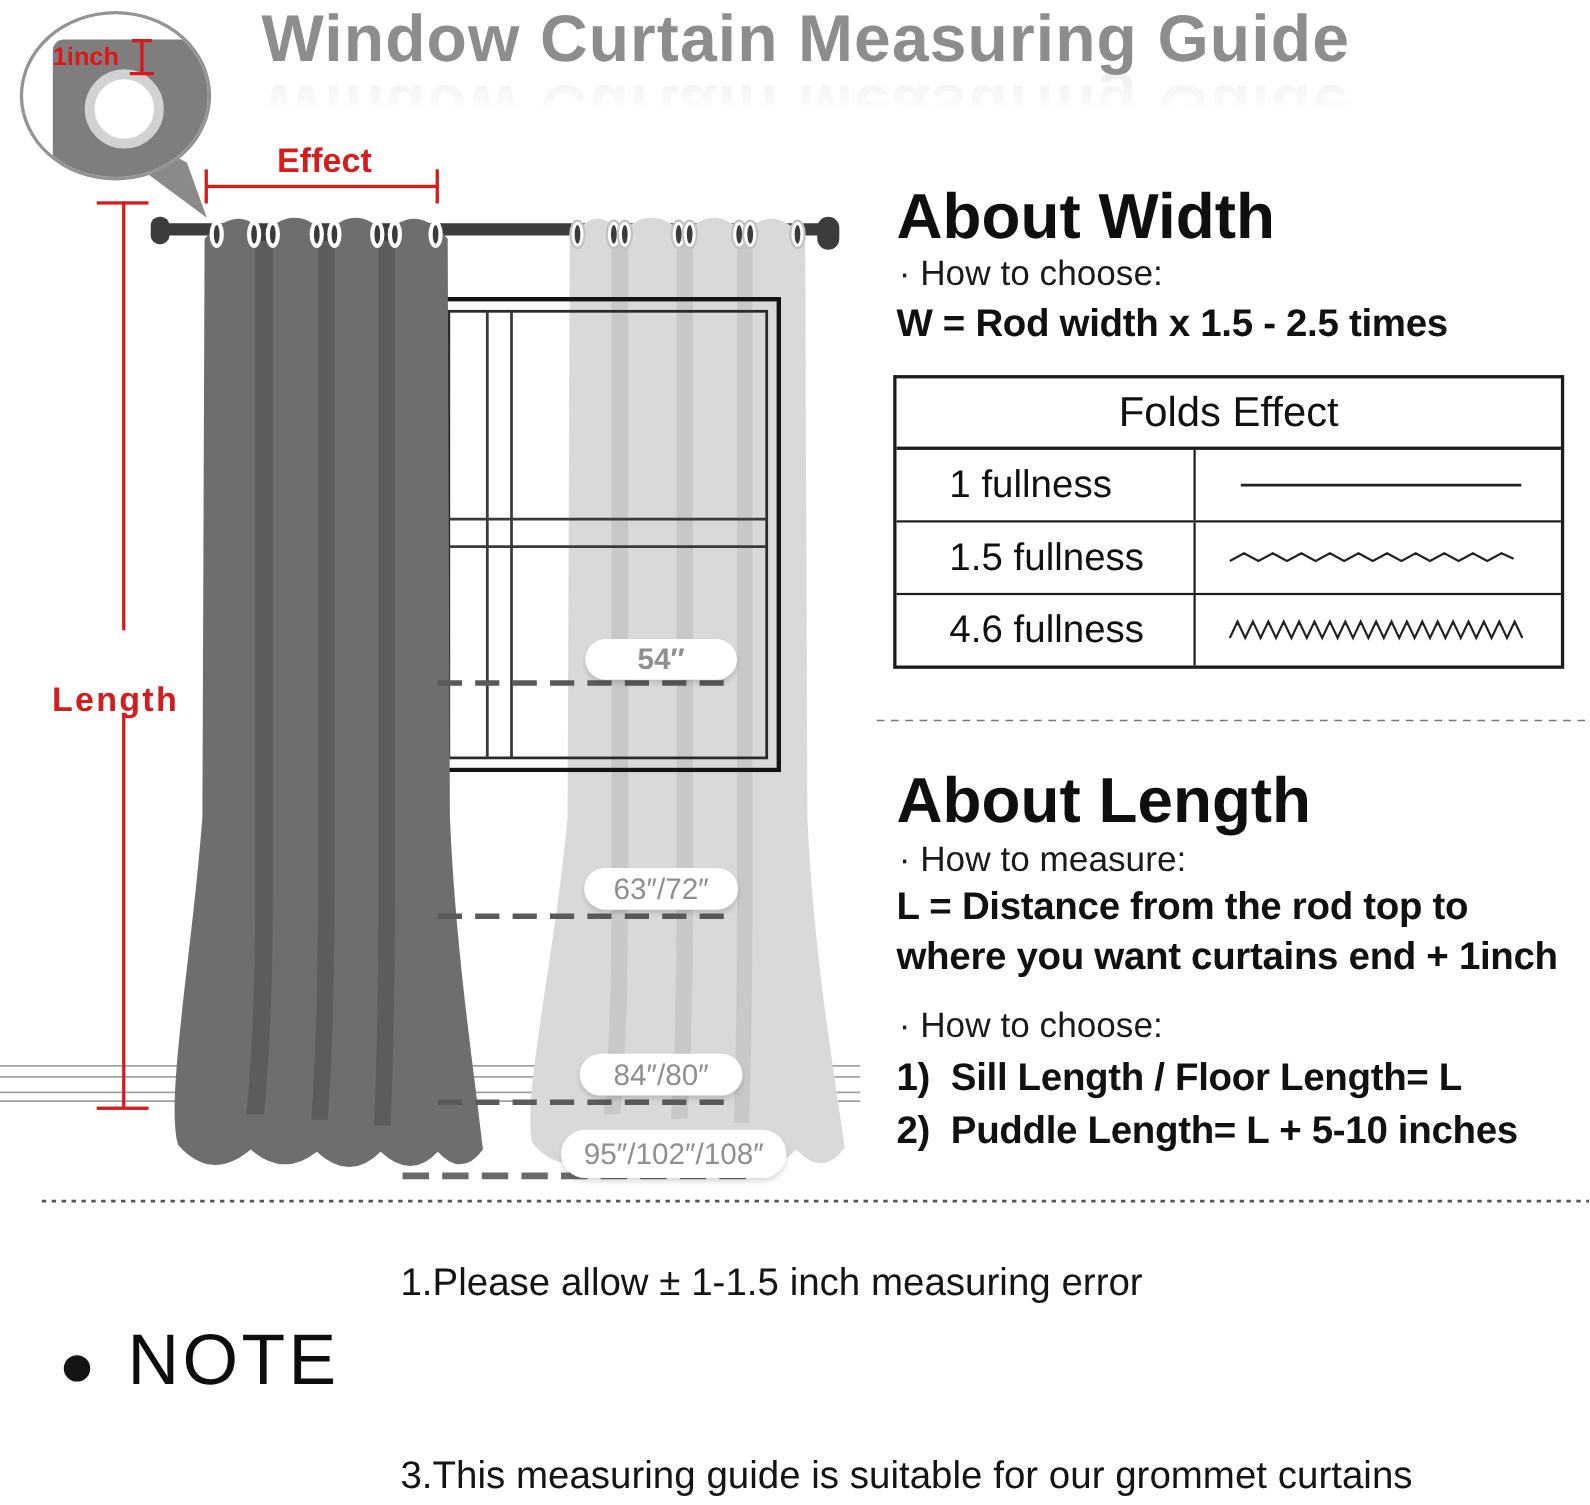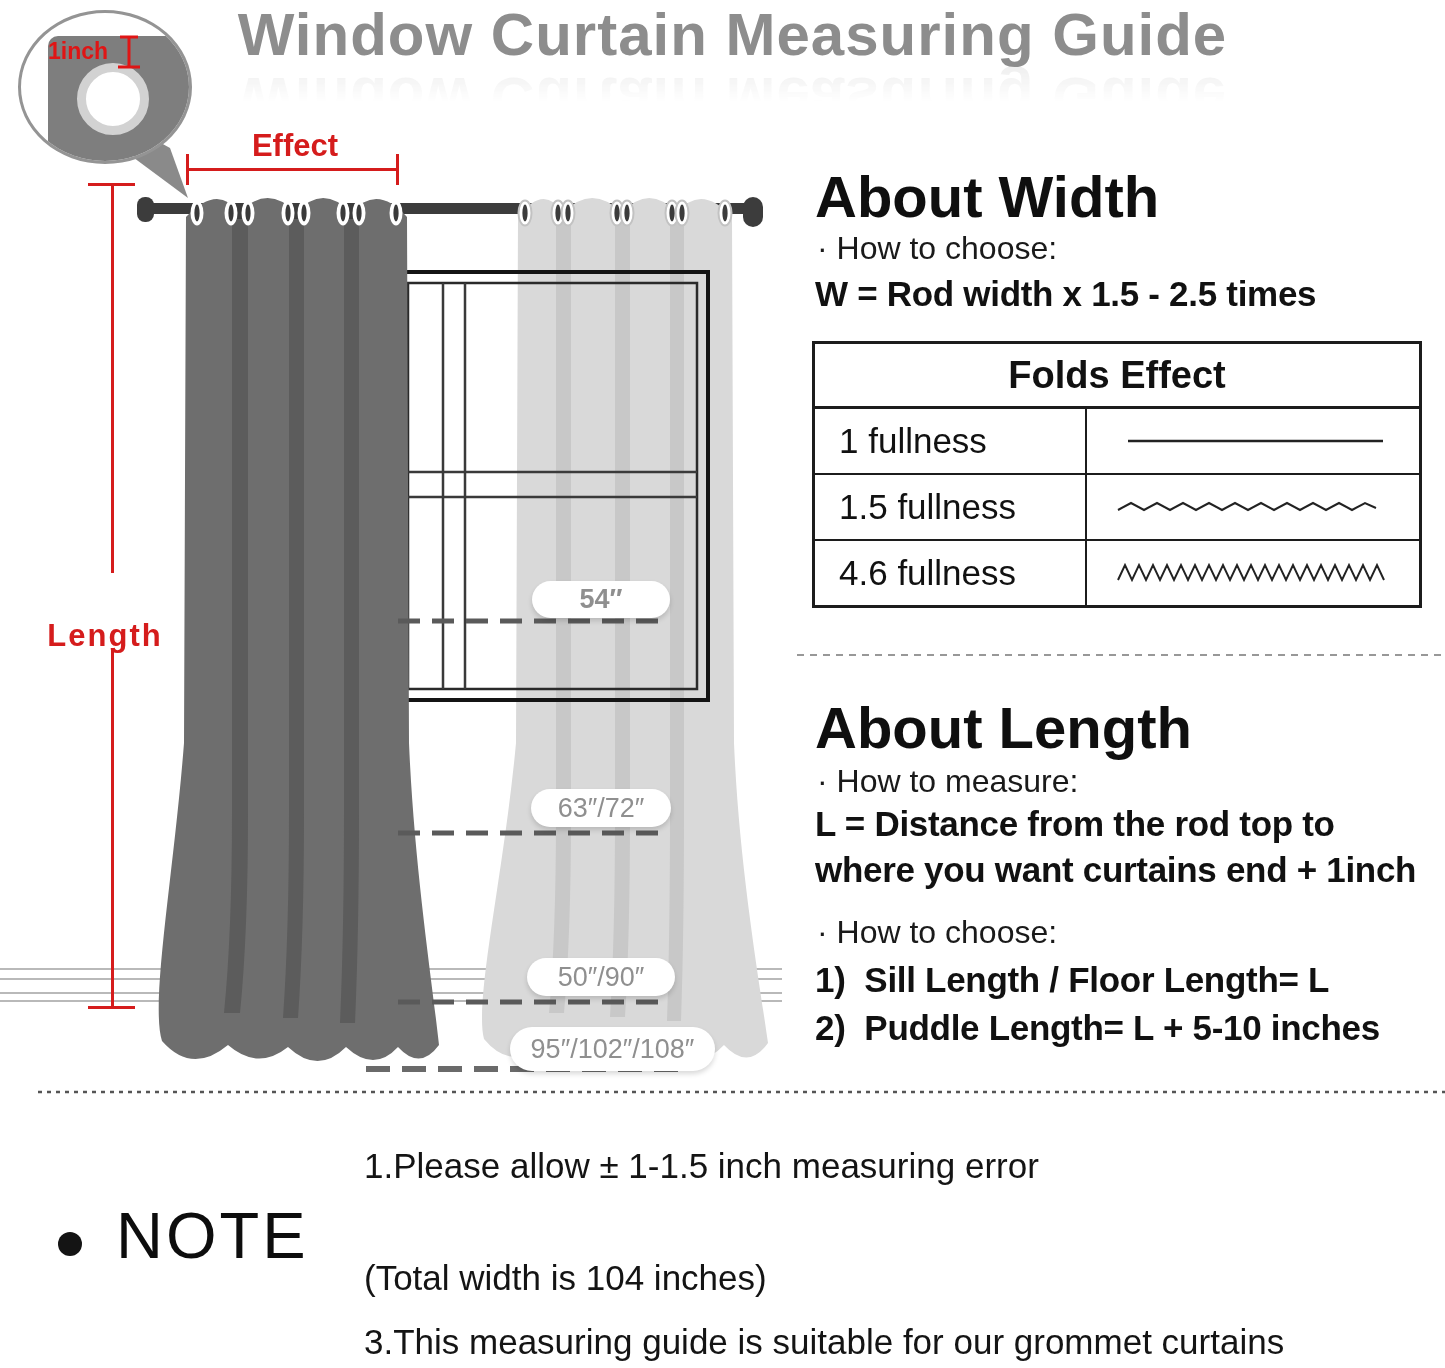--- a/index.html
+++ b/index.html
@@ -42,24 +42,24 @@
   .pill{
     position:absolute;background:#fff;border-radius:22px;display:flex;align-items:center;justify-content:center;
     color:#8f8f8f;font-size:27px;z-index:8;box-shadow:0 3px 5px rgba(0,0,0,.15);white-space:nowrap;
   }
   
   .h1{position:absolute;font-size:58px;font-weight:700;color:#0f0f0f;white-space:nowrap;z-index:10;}
   .bullet-line{position:absolute;font-size:32px;color:#1a1a1a;white-space:nowrap;z-index:10;}
   .formula{position:absolute;font-size:35px;font-weight:600;color:#111;white-space:pre;letter-spacing:-.3px;z-index:10;}
   
   .folds-table{position:absolute;left:812px;top:341px;width:610px;border:3px solid #1c1c1c;background:#fff;z-index:10;box-sizing:border-box;}
-  .ft-header{height:62px;border-bottom:3px solid #1c1c1c;display:flex;align-items:center;justify-content:center;font-size:38px;font-weight:700;}
+  .ft-header{height:62px;border-bottom:3px solid #1c1c1c;display:flex;align-items:center;justify-content:center;font-size:38px;font-weight:400;}
   .ft-row{display:flex;height:64px;border-bottom:2.5px solid #1c1c1c;}
   .ft-row:last-child{border-bottom:none;}
-  .ft-label{width:45%;border-right:2.5px solid #1c1c1c;display:flex;align-items:center;padding-left:24px;font-size:35px;box-sizing:border-box;}
+  .ft-label{width:45%;border-right:2.5px solid #1c1c1c;display:flex;align-items:center;padding-left:48px;font-size:35px;box-sizing:border-box;}
   .ft-fold{flex:1;display:flex;align-items:center;justify-content:center;}
   
   .note-bullet{position:absolute;left:58px;top:1232px;width:24px;height:24px;border-radius:50%;background:#141414;z-index:10;}
   .note-heading{position:absolute;left:116px;top:1198px;font-size:65px;font-weight:400;letter-spacing:3px;color:#0d0d0d;z-index:10;}
   .note-item{position:absolute;left:364px;font-size:35px;color:#141414;white-space:nowrap;z-index:10;}
   svg{display:block;}
 </style>
 </head>
 <body>
 
@@ -206,21 +206,21 @@
     <line x1="38" y1="1092" x2="1445" y2="1092" stroke="#555555" stroke-width="2.5" stroke-dasharray="4 5"></line>
   </svg>
 
   <div class="pill" style="left:532px;top:581px;width:138px;height:37px;font-weight:bold;">
     <span>54″</span>
   </div>
   <div class="pill" style="left:531px;top:789px;width:140px;height:38px;">
     <span>63″/72″</span>
   </div>
   <div class="pill" style="left:527px;top:958px;width:148px;height:38px;">
-    <span>50″/90″</span>
+    <span>84″/80″</span>
   </div>
   <div class="pill" style="left:510px;top:1027px;width:205px;height:44px;">
     <span>95″/102″/108″</span>
   </div>
 
   <div class="h1" style="left:815px;top:163px;">About Width</div>
   <div class="bullet-line" style="left:817px;top:230px;">· How to choose:</div>
   <div class="formula" style="left:815px;top:274px;">W = Rod width x 1.5 - 2.5 times</div>
 
   <div class="folds-table">
@@ -255,16 +255,15 @@
   <div class="bullet-line" style="left:817px;top:763px;">· How to measure:</div>
   <div class="formula" style="left:815px;top:804px;">L = Distance from the rod top to</div>
   <div class="formula" style="left:815px;top:850px;">where you want curtains end + 1inch</div>
   <div class="bullet-line" style="left:817px;top:914px;">· How to choose:</div>
   <div class="formula" style="left:815px;top:960px;">1)  Sill Length / Floor Length= L</div>
   <div class="formula" style="left:815px;top:1008px;">2)  Puddle Length= L + 5-10 inches</div>
 
   <div class="note-bullet"></div>
   <div class="note-heading">NOTE</div>
   <div class="note-item" style="top:1146px;">1.Please allow ± 1-1.5 inch measuring error</div>
-  <div class="note-item" style="top:1258px;">(Total width is 104 inches)</div>
   <div class="note-item" style="top:1322px;">3.This measuring guide is suitable for our grommet curtains</div>
 
 </div>
 
 </body></html>

